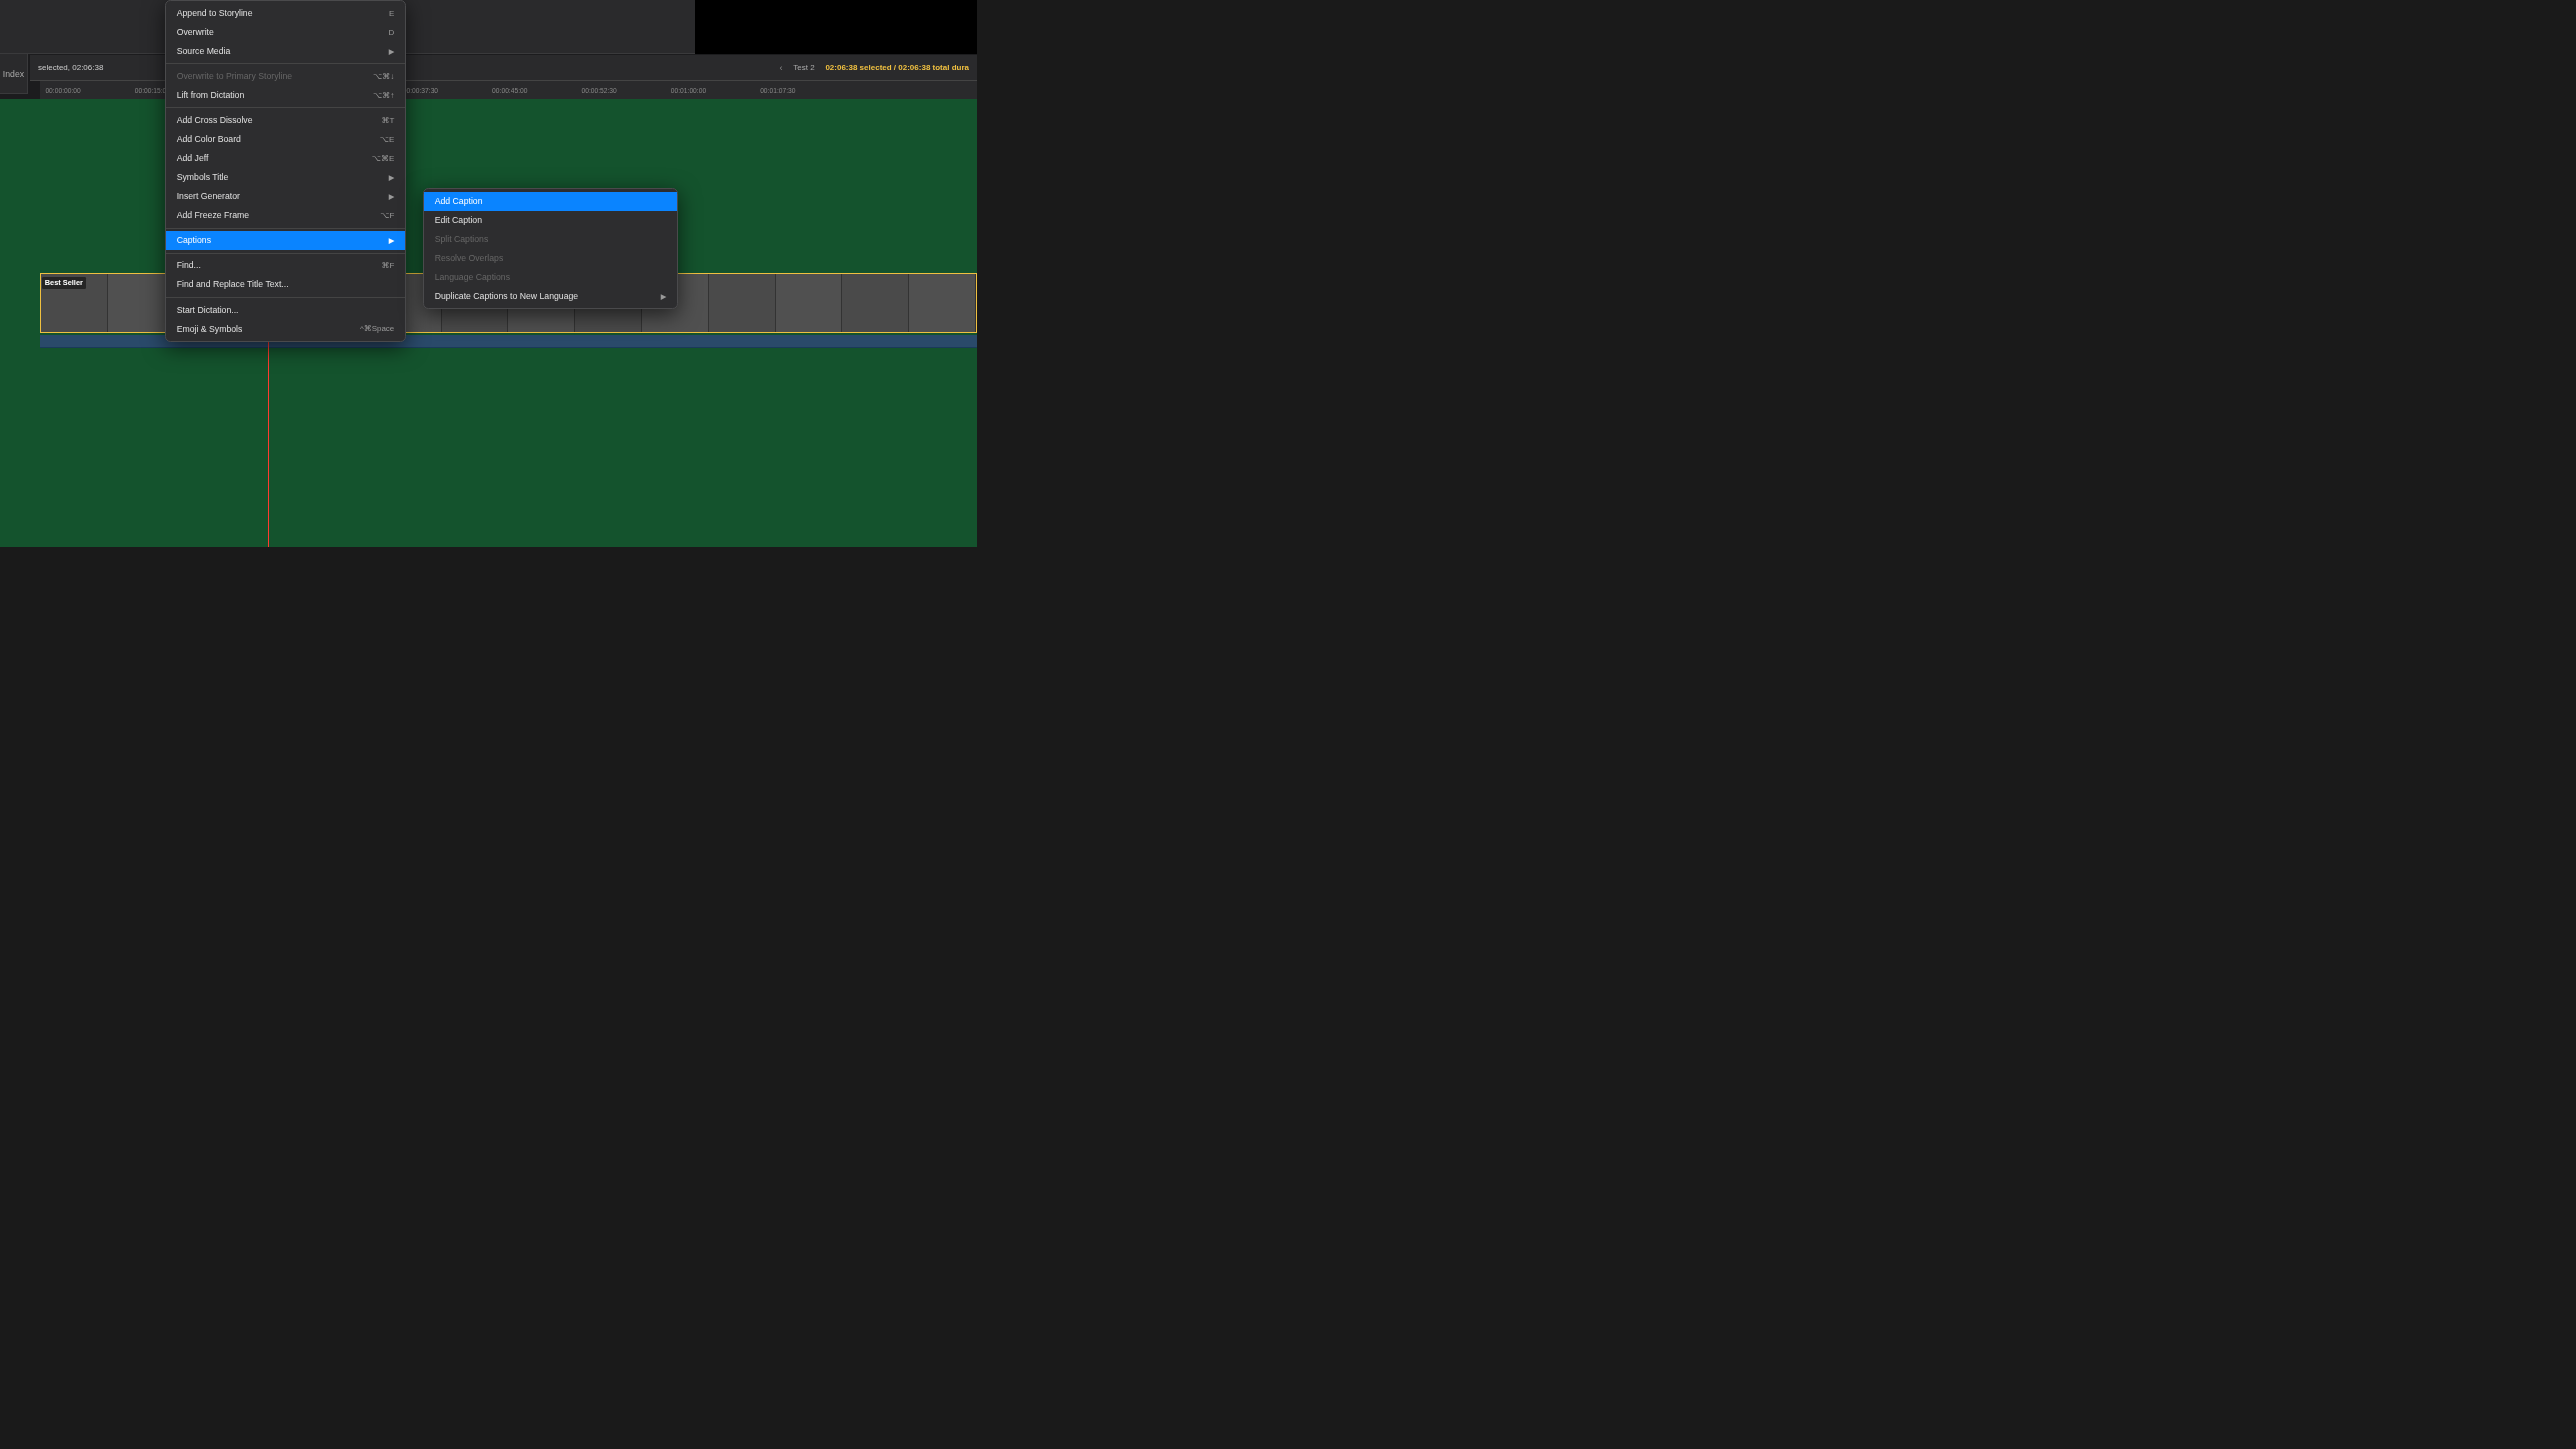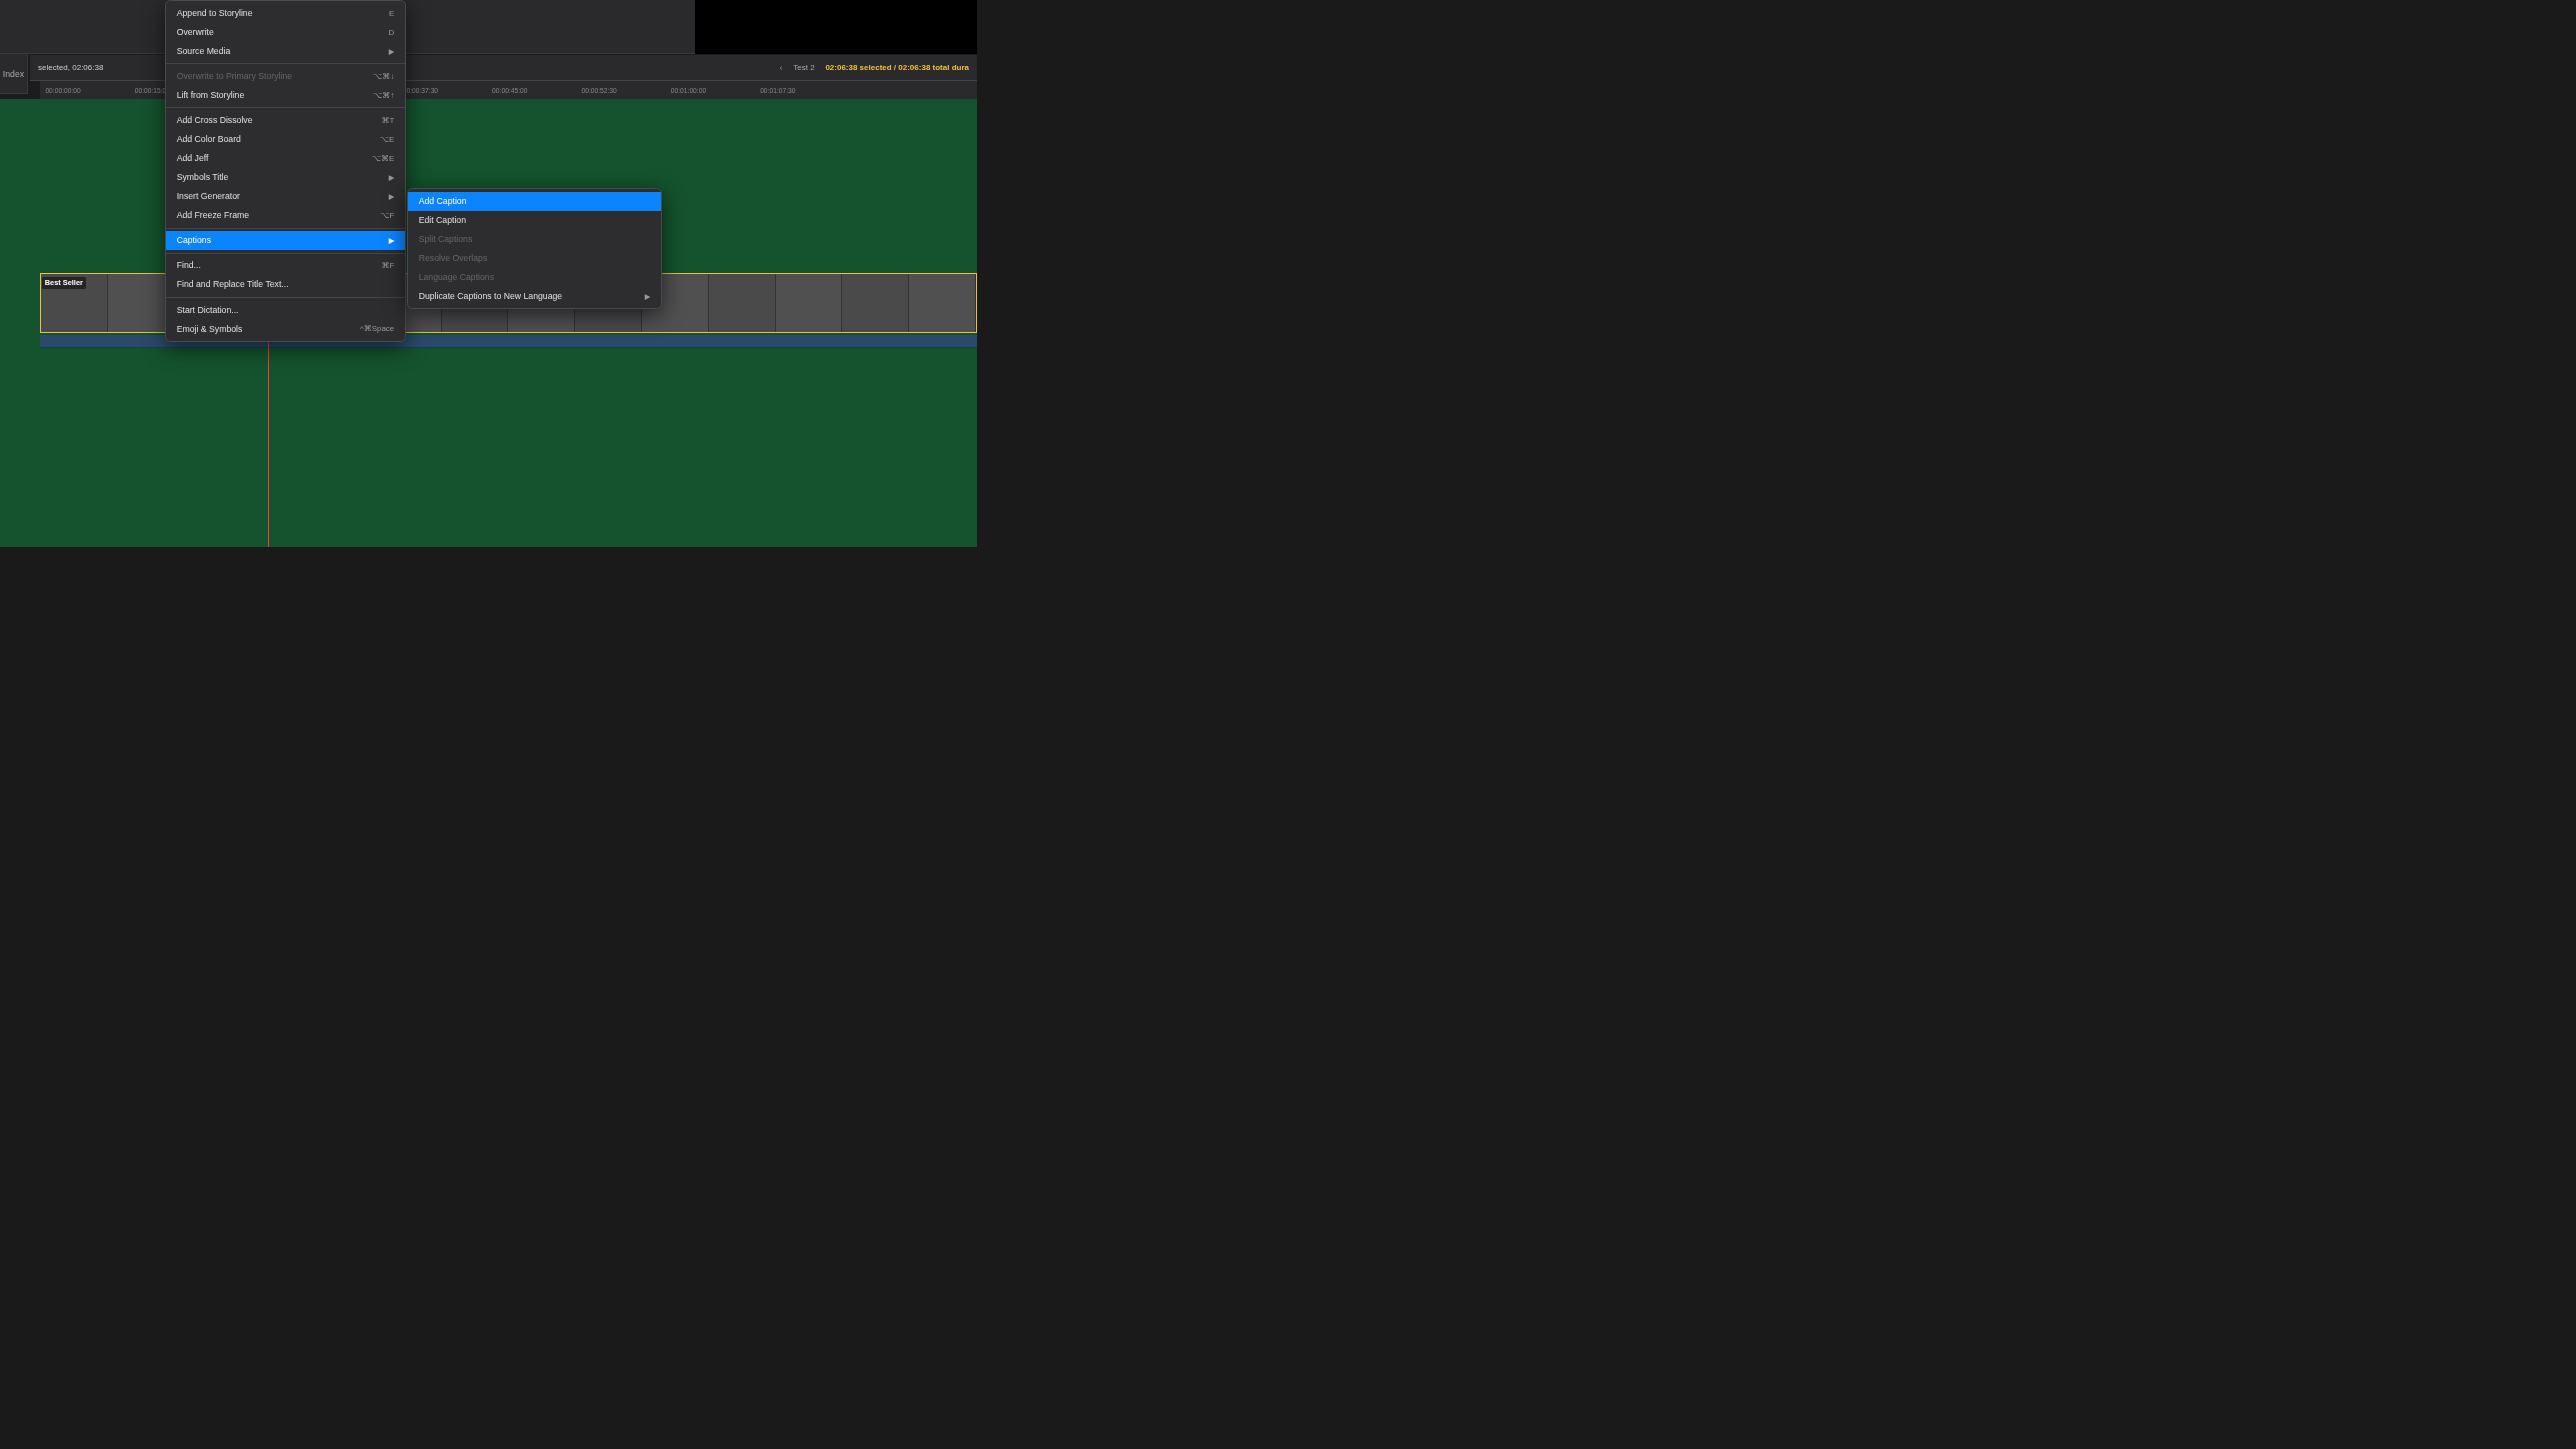--- a/index.html
+++ b/index.html
@@ -249,21 +249,21 @@
     }
 
     .menu-item-text {
       flex: 1;
     }
 
     
     .submenu {
       position: absolute;
       top: 188px;
-      left: 407px;
+      left: 423px;
       width: 255px;
       background: #2d2d2f;
       border: 0.7px solid #4a4a4c;
       border-radius: 5.4px;
       box-shadow: 0 5.4px 21.5px rgba(0,0,0,0.6);
       padding: 2.7px 0;
       z-index: 101;
     }
 
     .submenu .menu-item {
@@ -344,21 +344,21 @@
   <div class="menu-item">
     <span class="menu-item-text">Source Media</span>
     <span class="arrow">▶</span>
   </div>
   <div class="menu-separator"></div>
   <div class="menu-item disabled">
     <span class="menu-item-text">Overwrite to Primary Storyline</span>
     <span class="shortcut">⌥⌘↓</span>
   </div>
   <div class="menu-item">
-    <span class="menu-item-text">Lift from Storyline</span>
+    <span class="menu-item-text">Lift from Dictation</span>
     <span class="shortcut">⌥⌘↑</span>
   </div>
   <div class="menu-separator"></div>
   <div class="menu-item">
     <span class="menu-item-text">Add Cross Dissolve</span>
     <span class="shortcut">⌘T</span>
   </div>
   <div class="menu-item">
     <span class="menu-item-text">Add Color Board</span>
     <span class="shortcut">⌥E</span>

